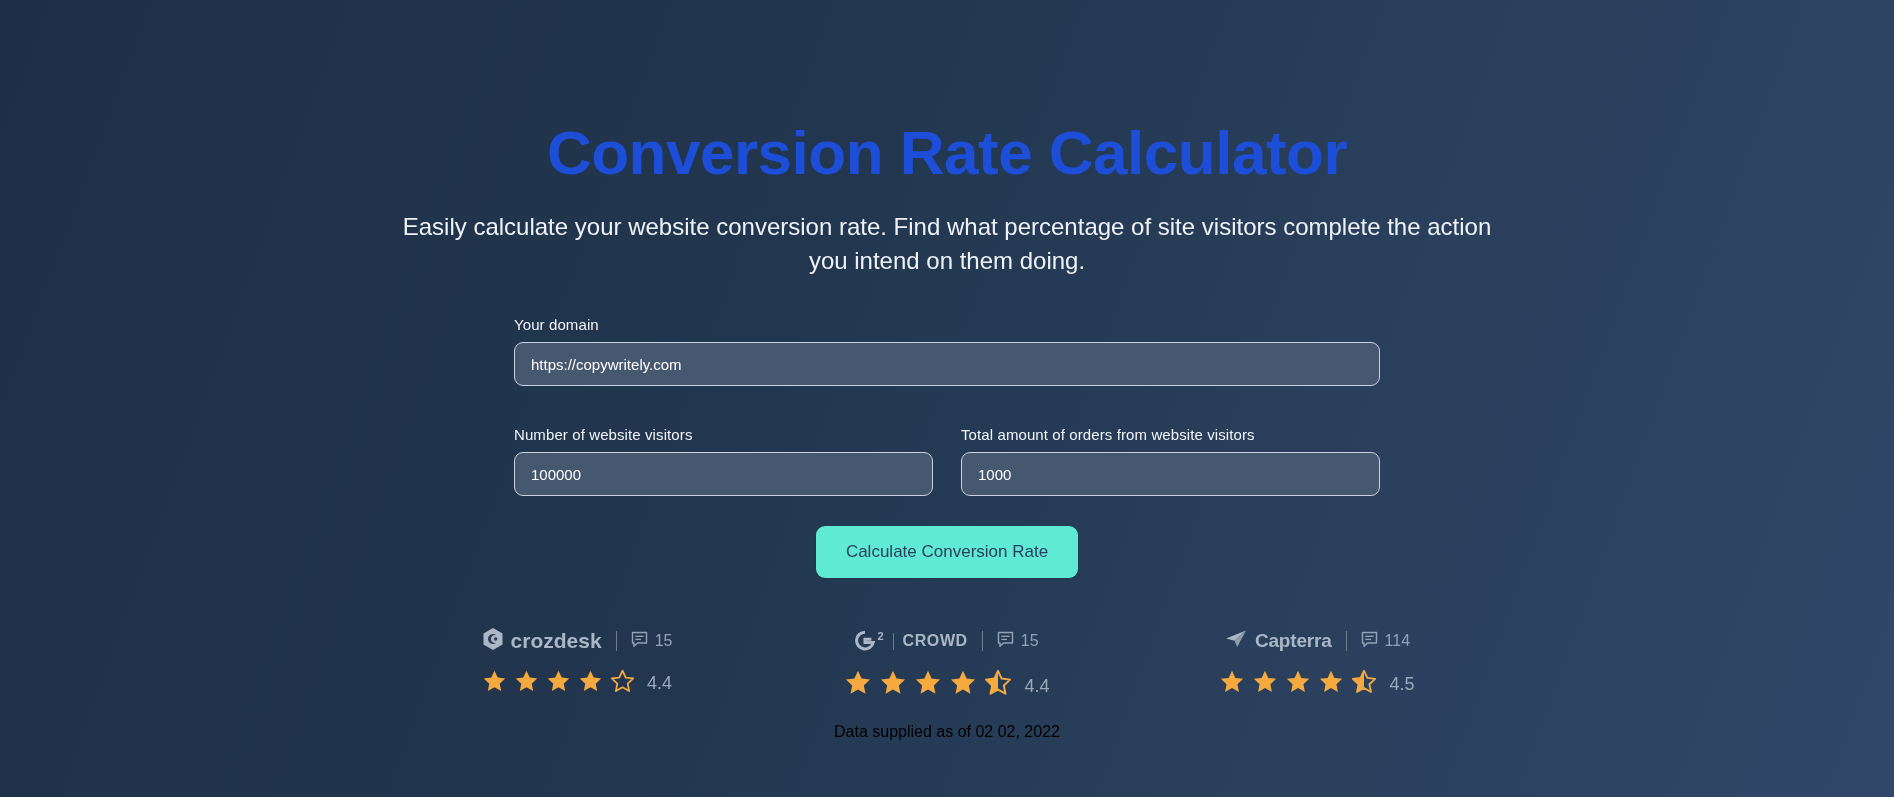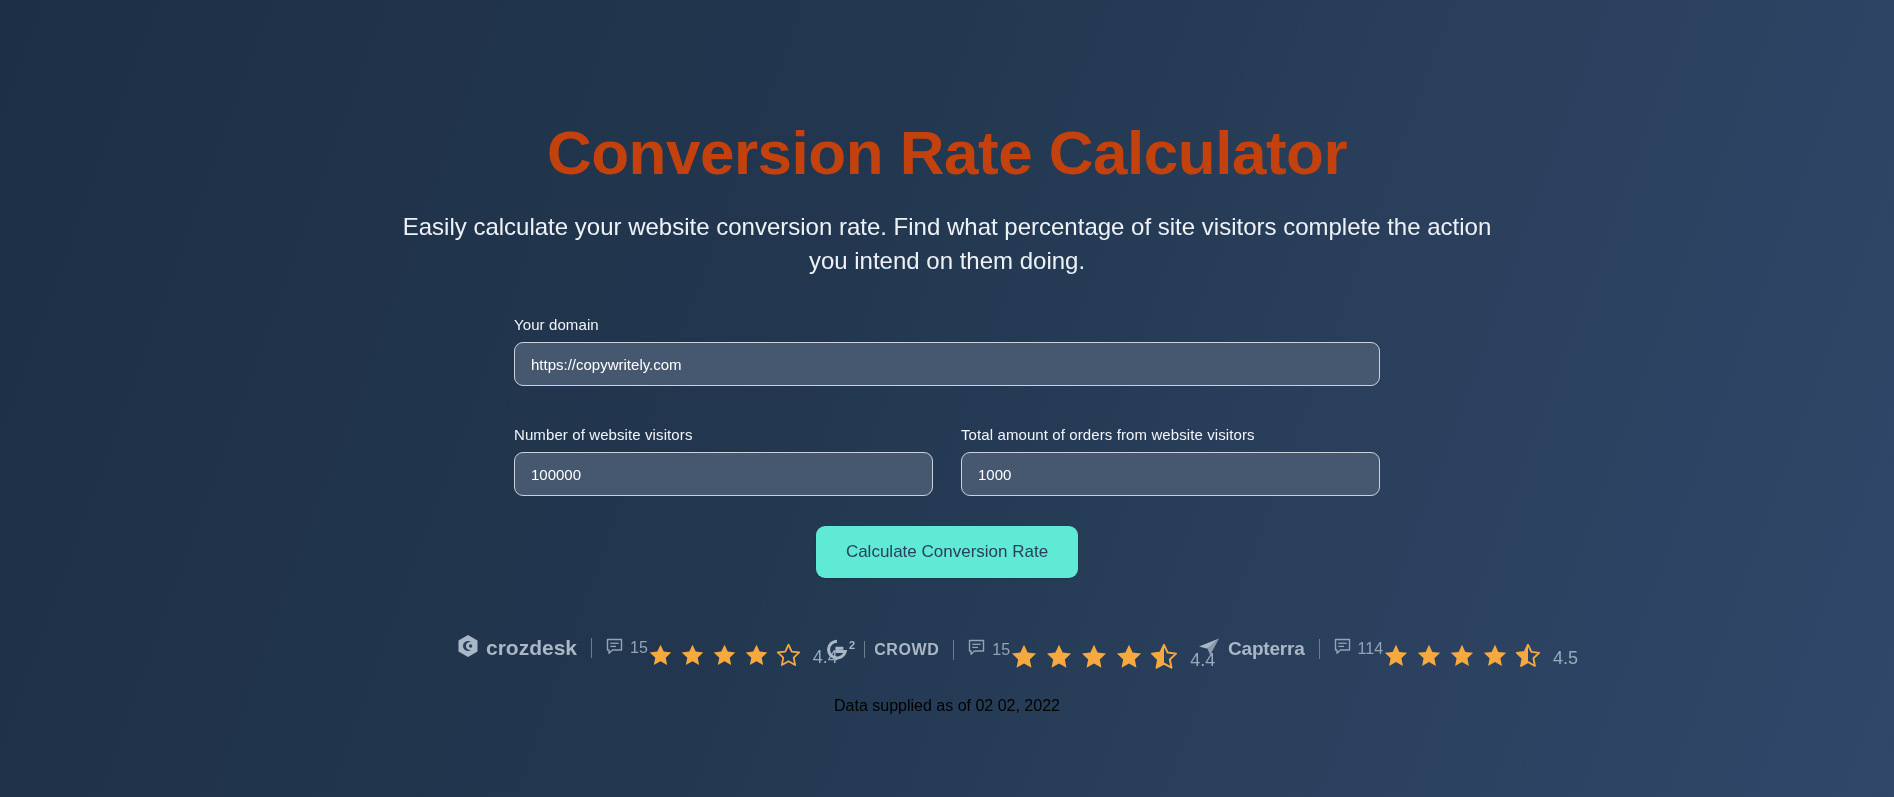--- a/index.html
+++ b/index.html
@@ -24,21 +24,21 @@
   }
 
   
   .title {
     margin: 0;
     padding-top: 122px;
     font-size: 62px;
     font-weight: 800;
     letter-spacing: -0.5px;
     line-height: 1.0;
-    color: #c2410c;
+    color: #1d4ed8;
     text-align: center;
   }
   .subtitle {
     margin: 0;
     padding-top: 26px;
     max-width: 1100px;
     font-size: 24px;
     font-weight: 400;
     line-height: 1.42;
     color: #eef2f7;
@@ -99,21 +99,21 @@
   
   .badges {
     display: flex;
     justify-content: center;
     align-items: flex-start;
     gap: 130px;
     margin-top: 50px;
   }
   .badge {
     display: flex;
-    flex-direction: row;
+    flex-direction: column;
     align-items: center;
     width: 240px;
   }
   .badge-top {
     display: flex;
     align-items: center;
     gap: 10px;
     height: 26px;
   }
   .brand {

